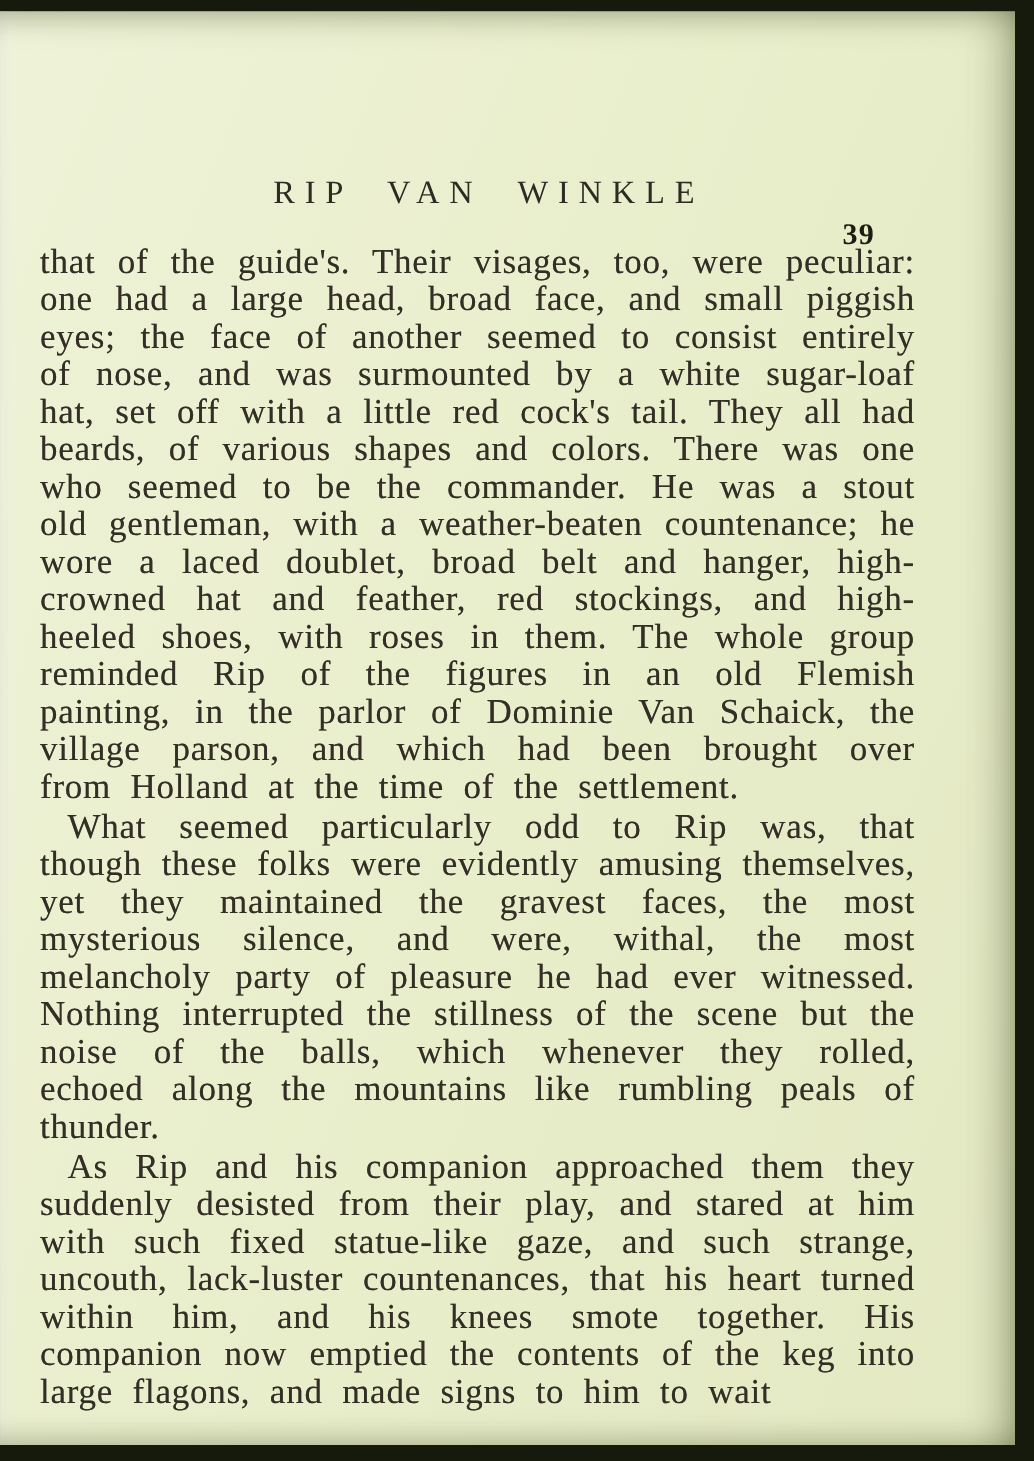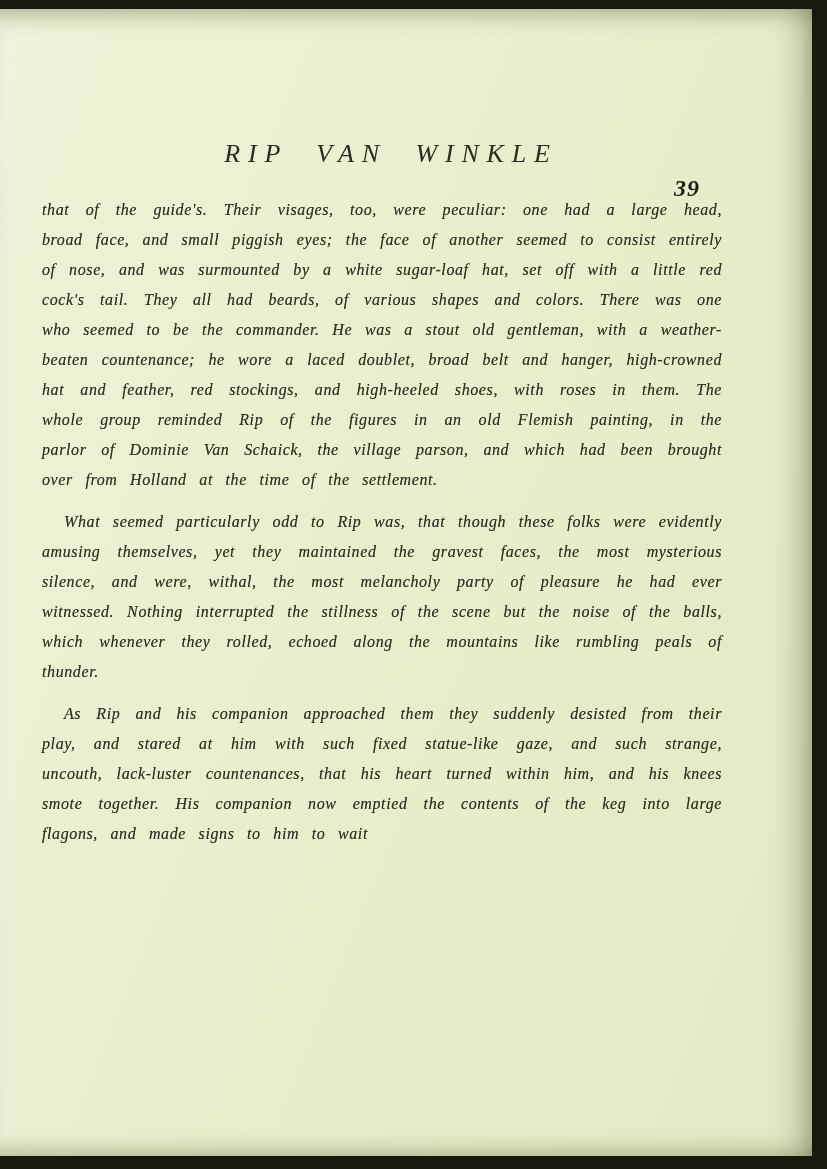--- a/index.html
+++ b/index.html
@@ -26,21 +26,20 @@
     top: 9px;
     right: 15px;
     bottom: 13px;
     background: linear-gradient(112deg, #eff3d8 0%, #e9eecc 45%, #e3e9c2 100%);
     box-shadow:
       inset -26px 0 34px -20px rgba(55, 65, 25, 0.45),
       inset 0 20px 26px -18px rgba(55, 65, 25, 0.38),
       inset 0 -18px 24px -16px rgba(55, 65, 25, 0.32),
       inset 12px 0 14px -9px rgba(255, 255, 255, 0.55);
     color: var(--text, #33302a);
-    font-style: italic;
   }
   .page-header {
     position: relative;
     margin-top: 130px;
     padding: 0 60px 0 30px;
     text-align: center;
     height: 32px;
   }
   .running-title {
     font-size: 26px;
@@ -55,22 +54,22 @@
     font-size: 24px;
     font-weight: bold;
     color: #1f1c14;
     letter-spacing: 1px;
     margin-top: 36px;
   }
   .page-body {
     margin: 24px 78px 0 30px;
   }
   .para {
-    margin: 12px;
-    font-size: 16px;
+    margin: 2px;
+    font-size: 28px;
     line-height: 30px;
     text-align: justify;
     word-spacing: 8px;
     letter-spacing: 0.6px;
     color: #332f26;
     text-shadow: 0 0 0.4px rgba(55, 50, 38, 0.65);
   }
   .para.indent {
     text-indent: 22px;
   }

